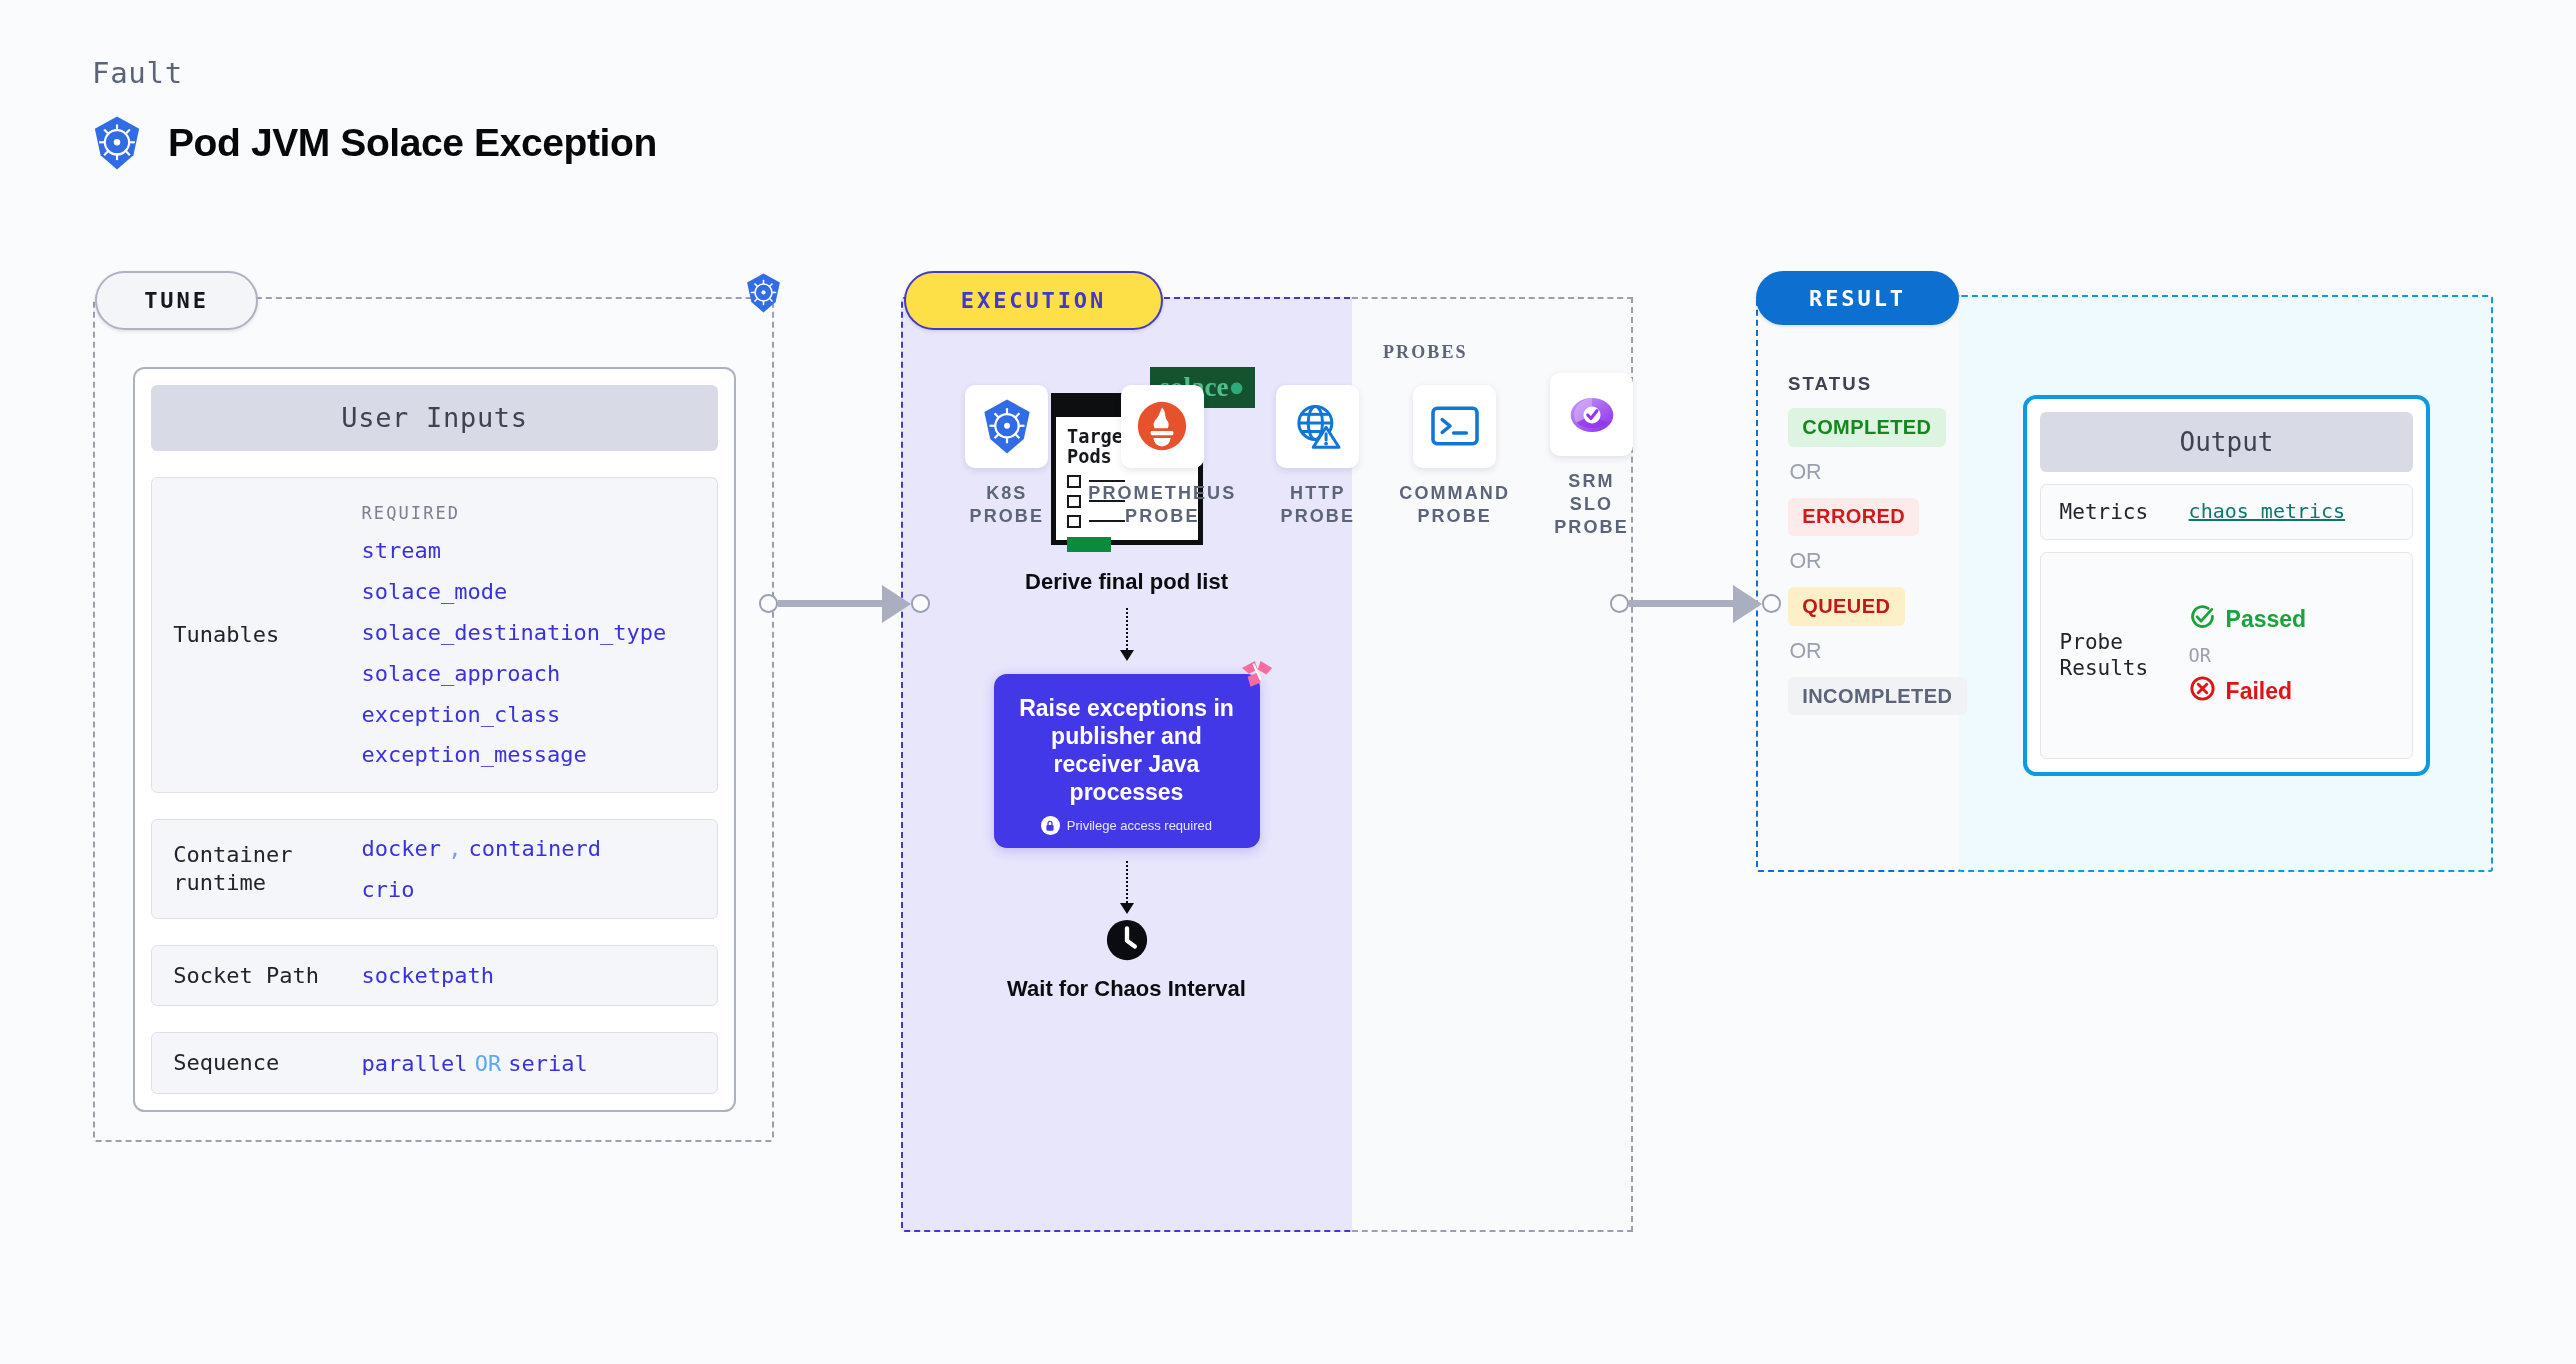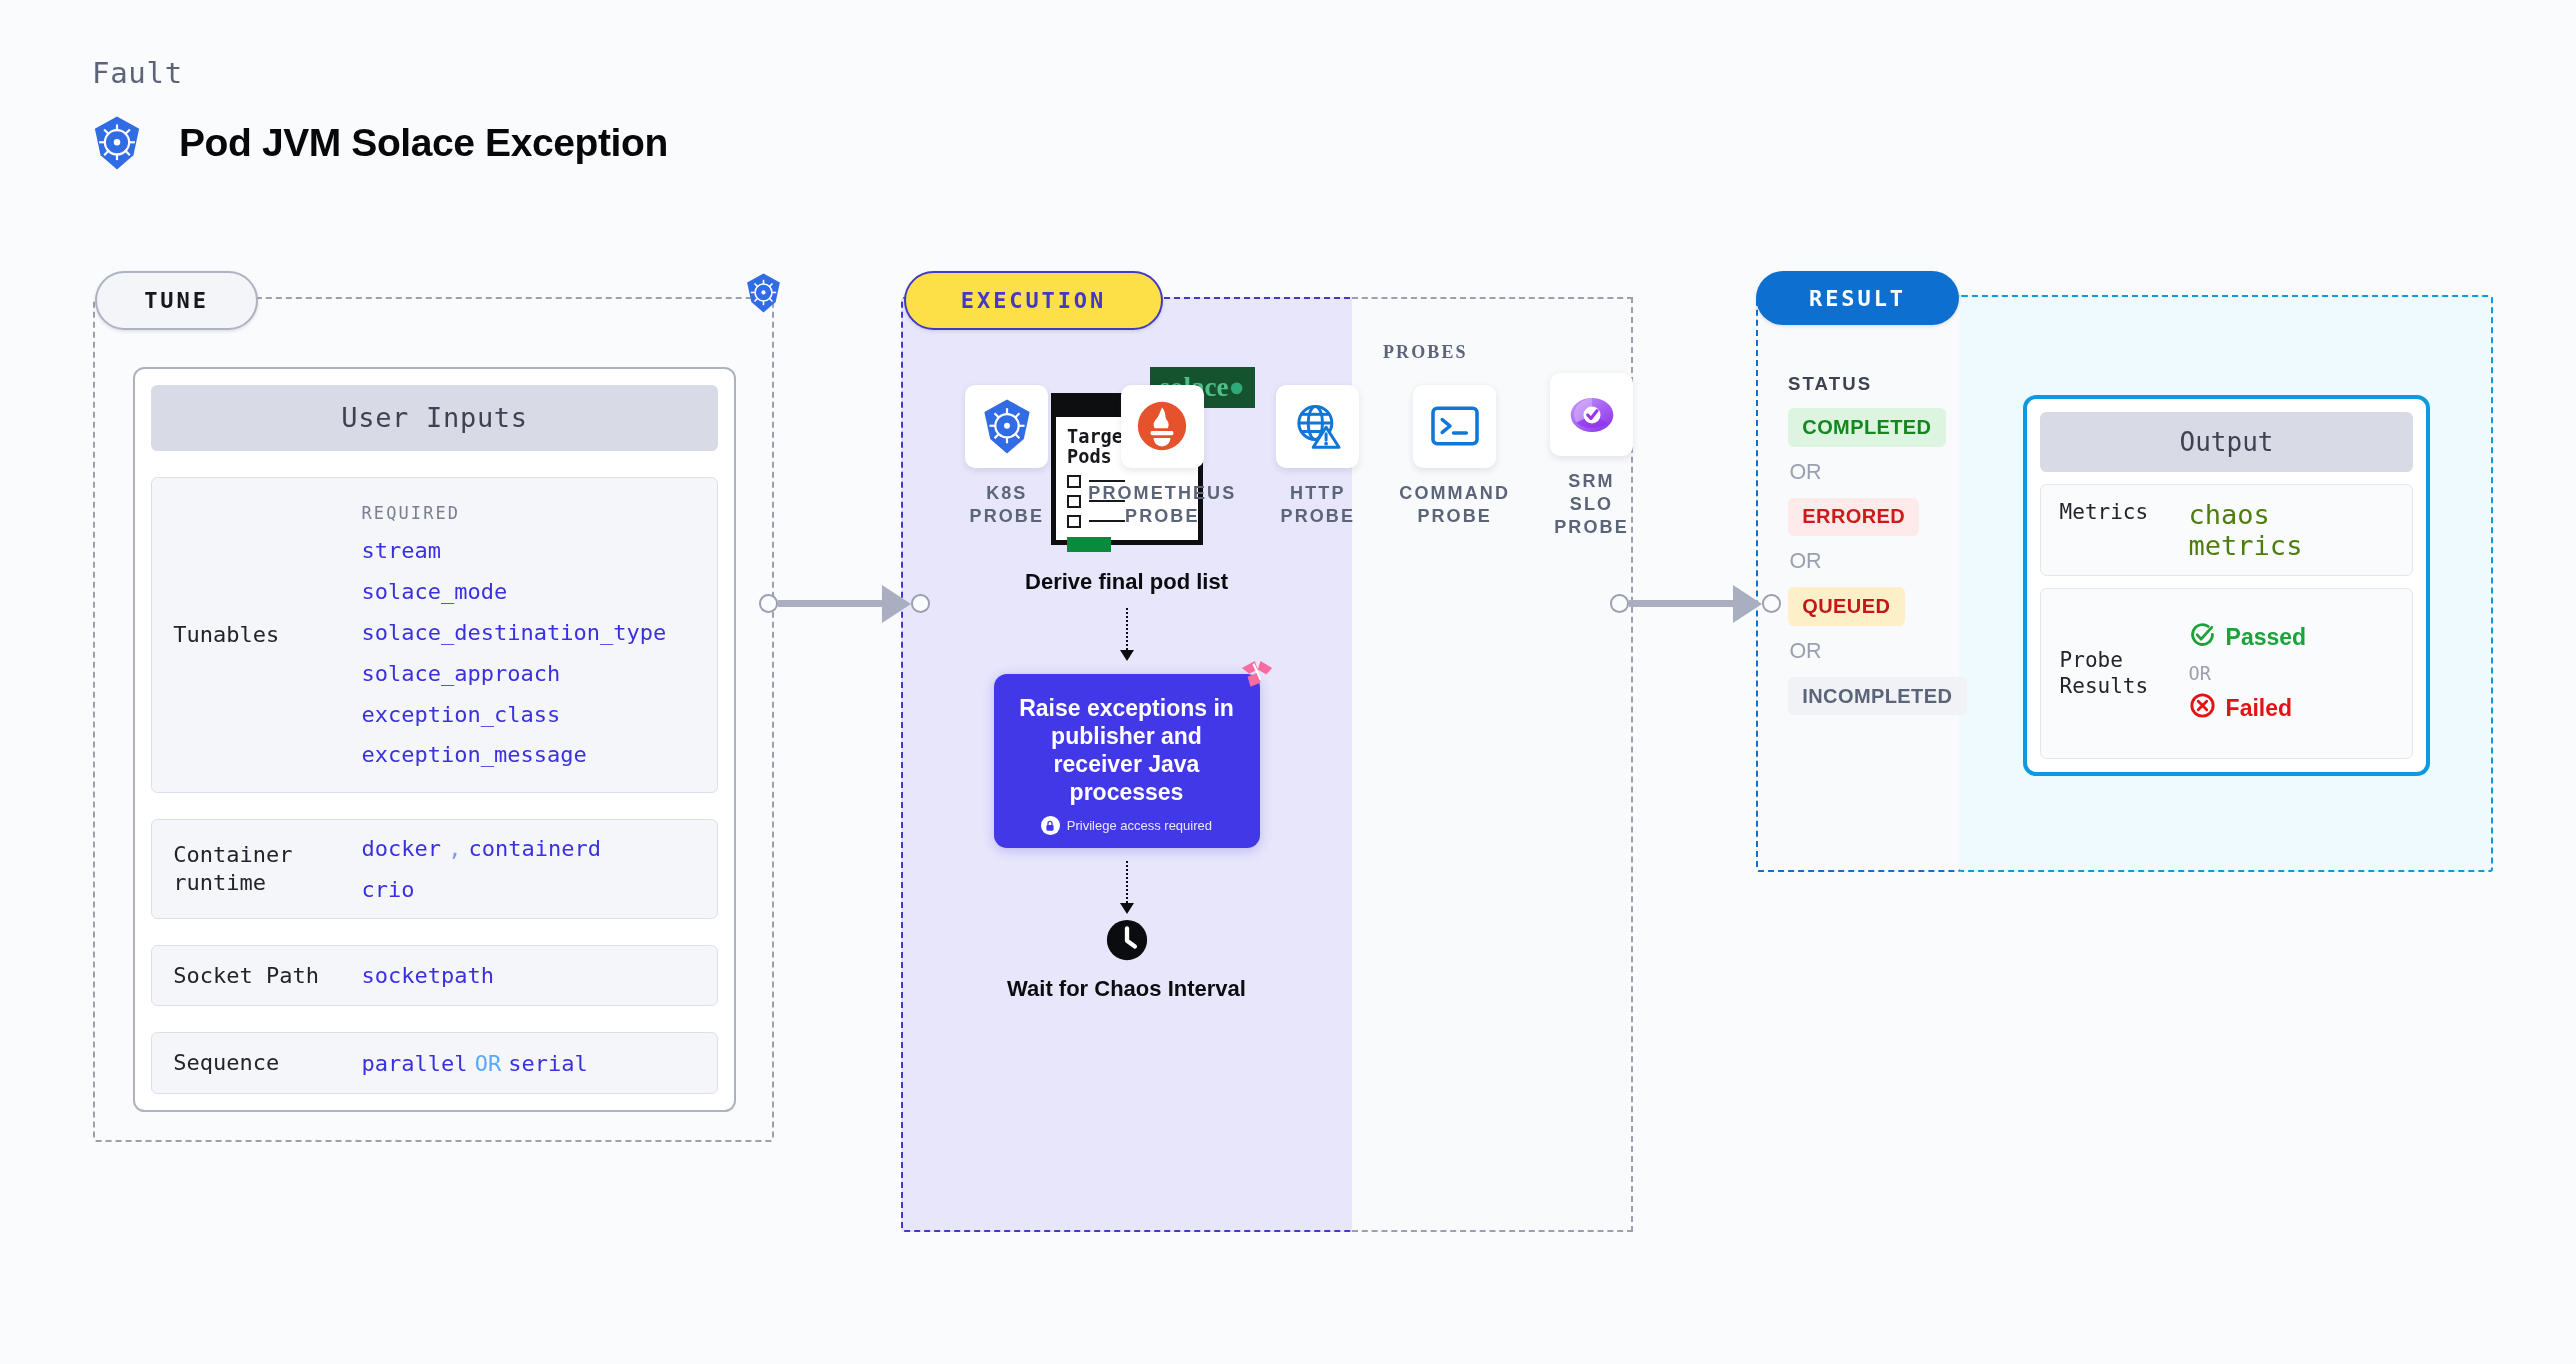--- a/index.html
+++ b/index.html
@@ -10,21 +10,21 @@
     overflow: hidden;
   }
   .page { position: relative; width: 2576px; height: 1365px; }
 
   
   .hdr-kicker {
     position: absolute; left: 92px; top: 56px;
     font-family: "DejaVu Sans Mono", monospace;
     font-size: 29px; color: #5b6478; letter-spacing: 0.7px;
   }
-  .hdr-row { position: absolute; left: 92px; top: 115px; display: flex; align-items: center; gap: 37px; }
+  .hdr-row { position: absolute; left: 92px; top: 115px; display: flex; align-items: center; gap: 26px; }
   .hdr-title {
     font-size: 39px; font-weight: bold; color: #07080a;
     font-family: "Liberation Sans", sans-serif; letter-spacing: -0.4px;
   }
   .k8s-logo { display:block; }
 
   
   .pill {
     position: absolute; display: flex; align-items: center; justify-content: center;
     border-radius: 716px; z-index: 6;
@@ -207,21 +207,21 @@
     font-family: "DejaVu Sans Mono", monospace; font-size: 26px; color: #3e4354;
   }
   .out-row {
     background: #fafbfd; border: 1.4px solid #e2e5ec; border-radius: 6.4px;
     display: flex; padding: 14.3px 18.6px;
   }
   .out-row .olabel {
     font-family: "DejaVu Sans Mono", monospace; font-size: 21px; color: #21242c;
     width: 129px; flex: none; line-height: 1.25;
   }
-  .out-metric { font-family: "DejaVu Sans Mono", monospace; font-size: 27px; color: #4d7c0f; }
+  .out-metric { font-family: "DejaVu Sans Mono", monospace; font-size: 20px; color: #0f766e; text-decoration: underline; }
   .out-row-probe { flex: 1; align-items: center; }
   .pr-stack { display: flex; flex-direction: column; gap: 8.6px; }
   .pr-line { display: flex; align-items: center; gap: 10px; font-size: 23px; font-weight: bold; }
   .pr-pass { color: #19a33a; }
   .pr-fail { color: #e01414; }
   .pr-or { font-family: "DejaVu Sans Mono", monospace; font-size: 18.6px; color: #9aa0b0; }
 
   
   .conn { position: absolute; height: 33px; display: flex; align-items: center; }
   .conn .knob {

